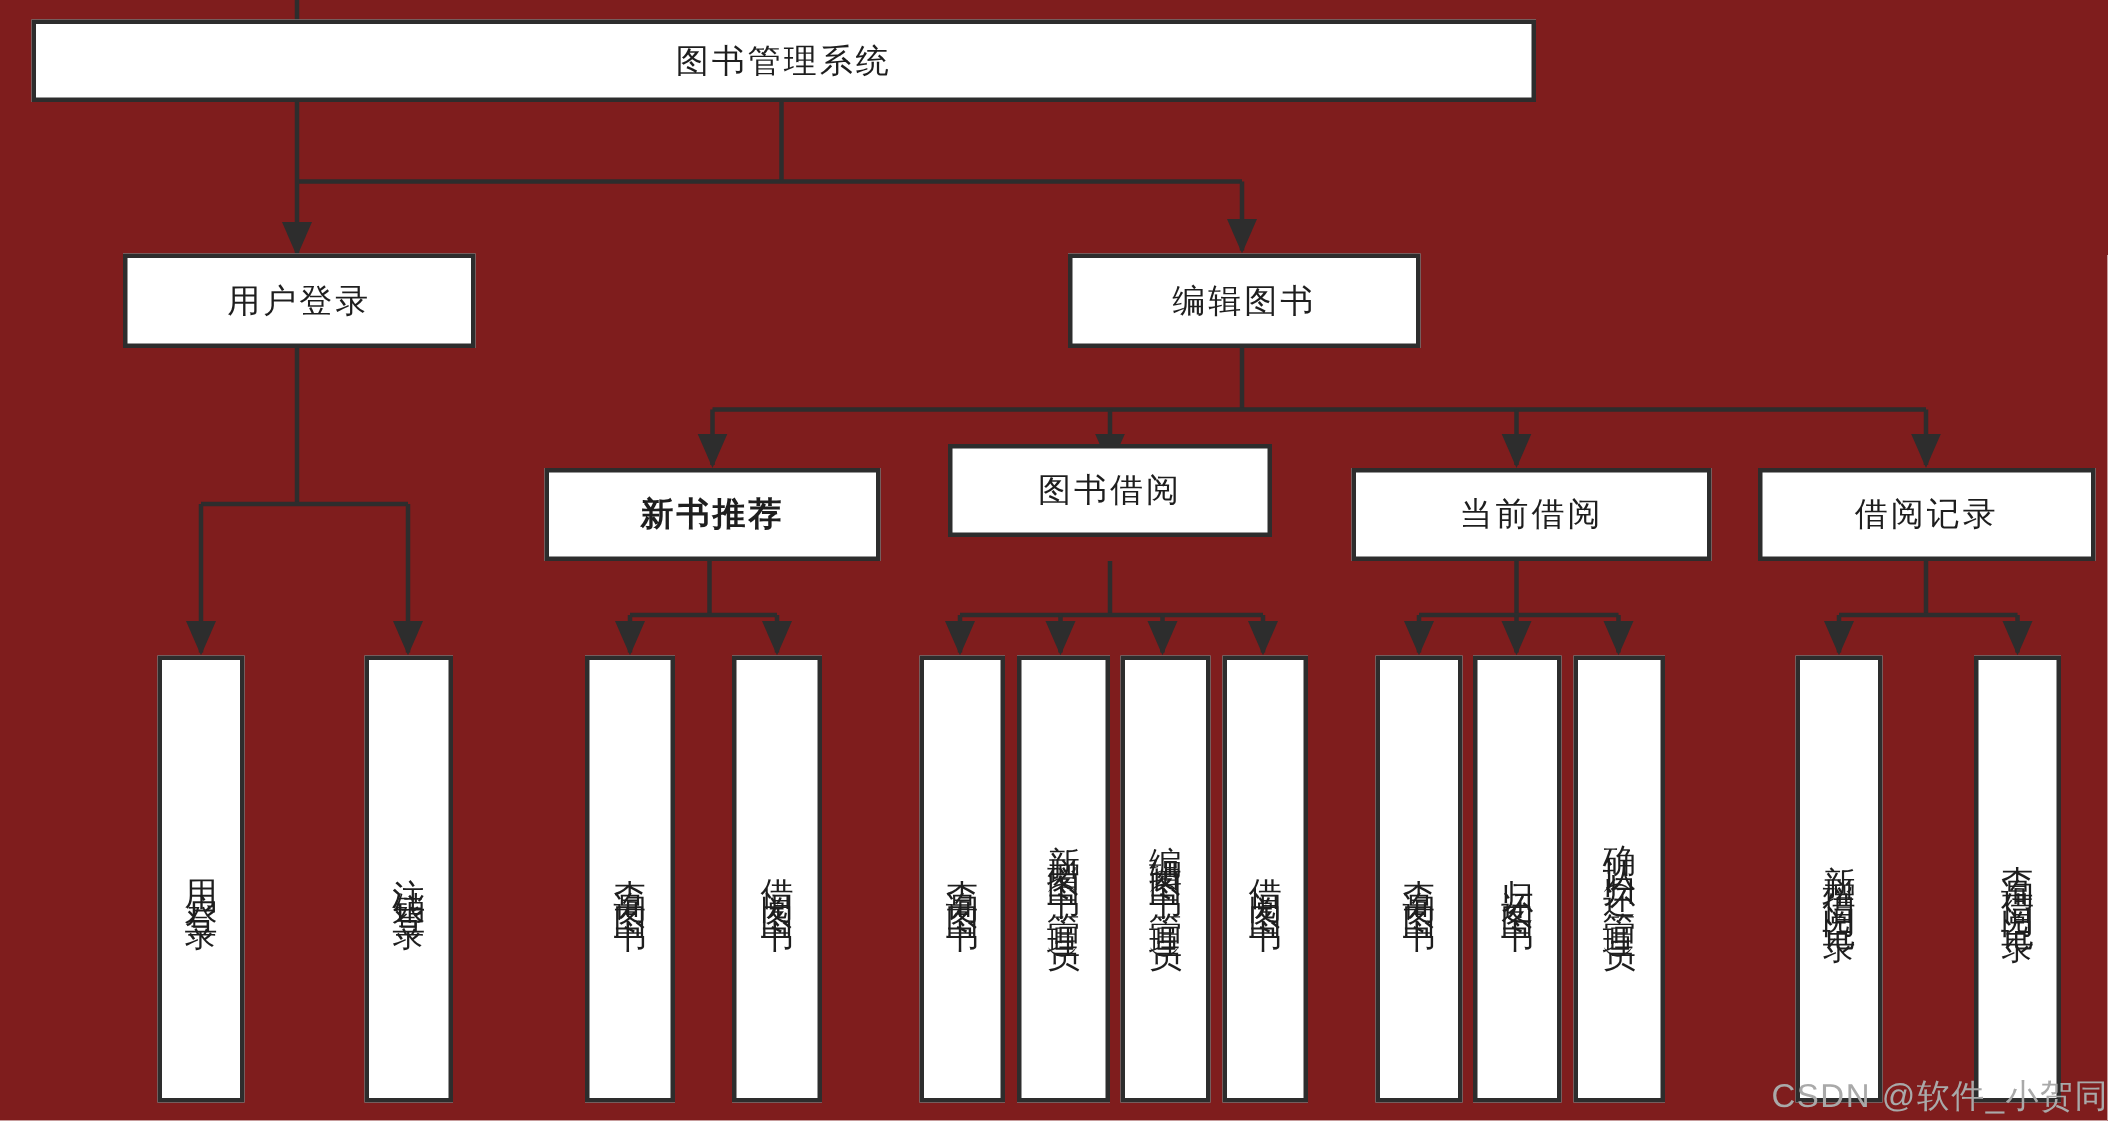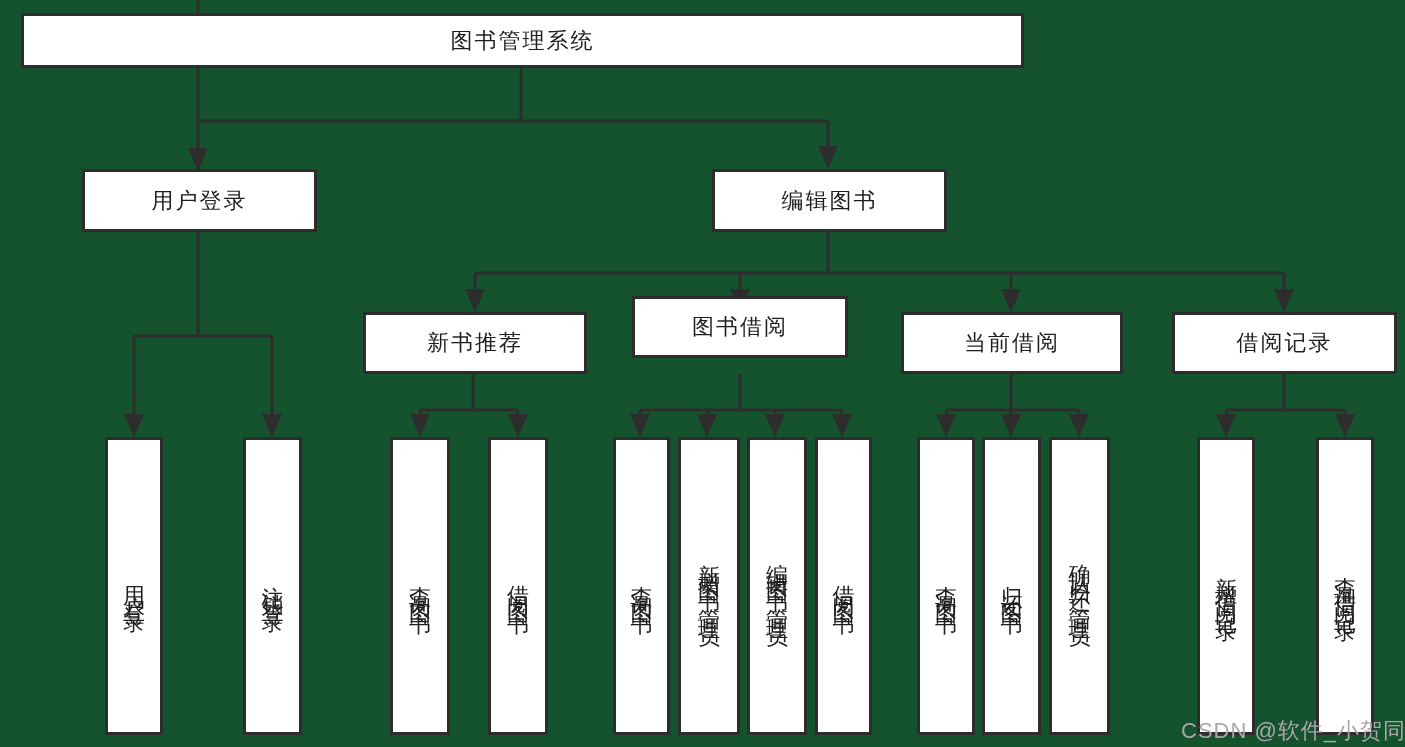--- a/index.html
+++ b/index.html
@@ -5,21 +5,21 @@
   html, body {
     margin: 0;
     padding: 0;
     background: #ffffff;
     font-family: "Liberation Sans", "DejaVu Sans", sans-serif;
   }
   .canvas {
     position: relative;
     width: 1405px;
     height: 747px;
-    background: #14532d;
+    background: #7f1d1d;
     overflow: hidden;
   }
   .wires {
     position: absolute;
     left: 0;
     top: 0;
     z-index: 0;
   }
   .box {
     position: absolute;
@@ -108,23 +108,23 @@
       <path d="M1226,410 V435" marker-end="url(#arrow)"></path>
       <path d="M1345,410 V435" marker-end="url(#arrow)"></path>
     </g>
   </svg>
 
   <div class="box h" style="left:21px; top:13px; width:1003px; height:55px;">图书管理系统</div>
 
   <div class="box h" style="left:82px; top:169px; width:235px; height:63px;">用户登录</div>
   <div class="box h" style="left:712px; top:169px; width:235px; height:63px;">编辑图书</div>
 
-  <div class="box h" style="left:363px; top:312px; width:224px; height:62px;">新书推荐</div>
+  <div class="box h" style="left:363px; top:312px; width:224px; height:62px;font-weight:bold;">新书推荐</div>
   <div class="box h" style="left:632px; top:296px; width:216px; height:62px;">图书借阅</div>
-  <div class="box h" style="left:901px; top:312px; width:222px; height:62px;">当前借阅</div>
+  <div class="box h" style="left:901px; top:312px; width:240px; height:62px;">当前借阅</div>
   <div class="box h" style="left:1172px; top:312px; width:225px; height:62px;">借阅记录</div>
 
   <div class="box v" style="left:105px; top:437px; width:58px; height:298px;">用户登录</div>
   <div class="box v" style="left:243px; top:437px; width:59px; height:298px;">注销登录</div>
 
   <div class="box v" style="left:390px; top:437px; width:60px; height:298px;">查询图书</div>
   <div class="box v" style="left:488px; top:437px; width:60px; height:298px;">借阅图书</div>
 
   <div class="box v" style="left:613px; top:437px; width:57px; height:298px;">查询图书</div>
   <div class="box v" style="left:678px; top:437px; width:62px; height:298px;">新增图书（管理员）</div>

